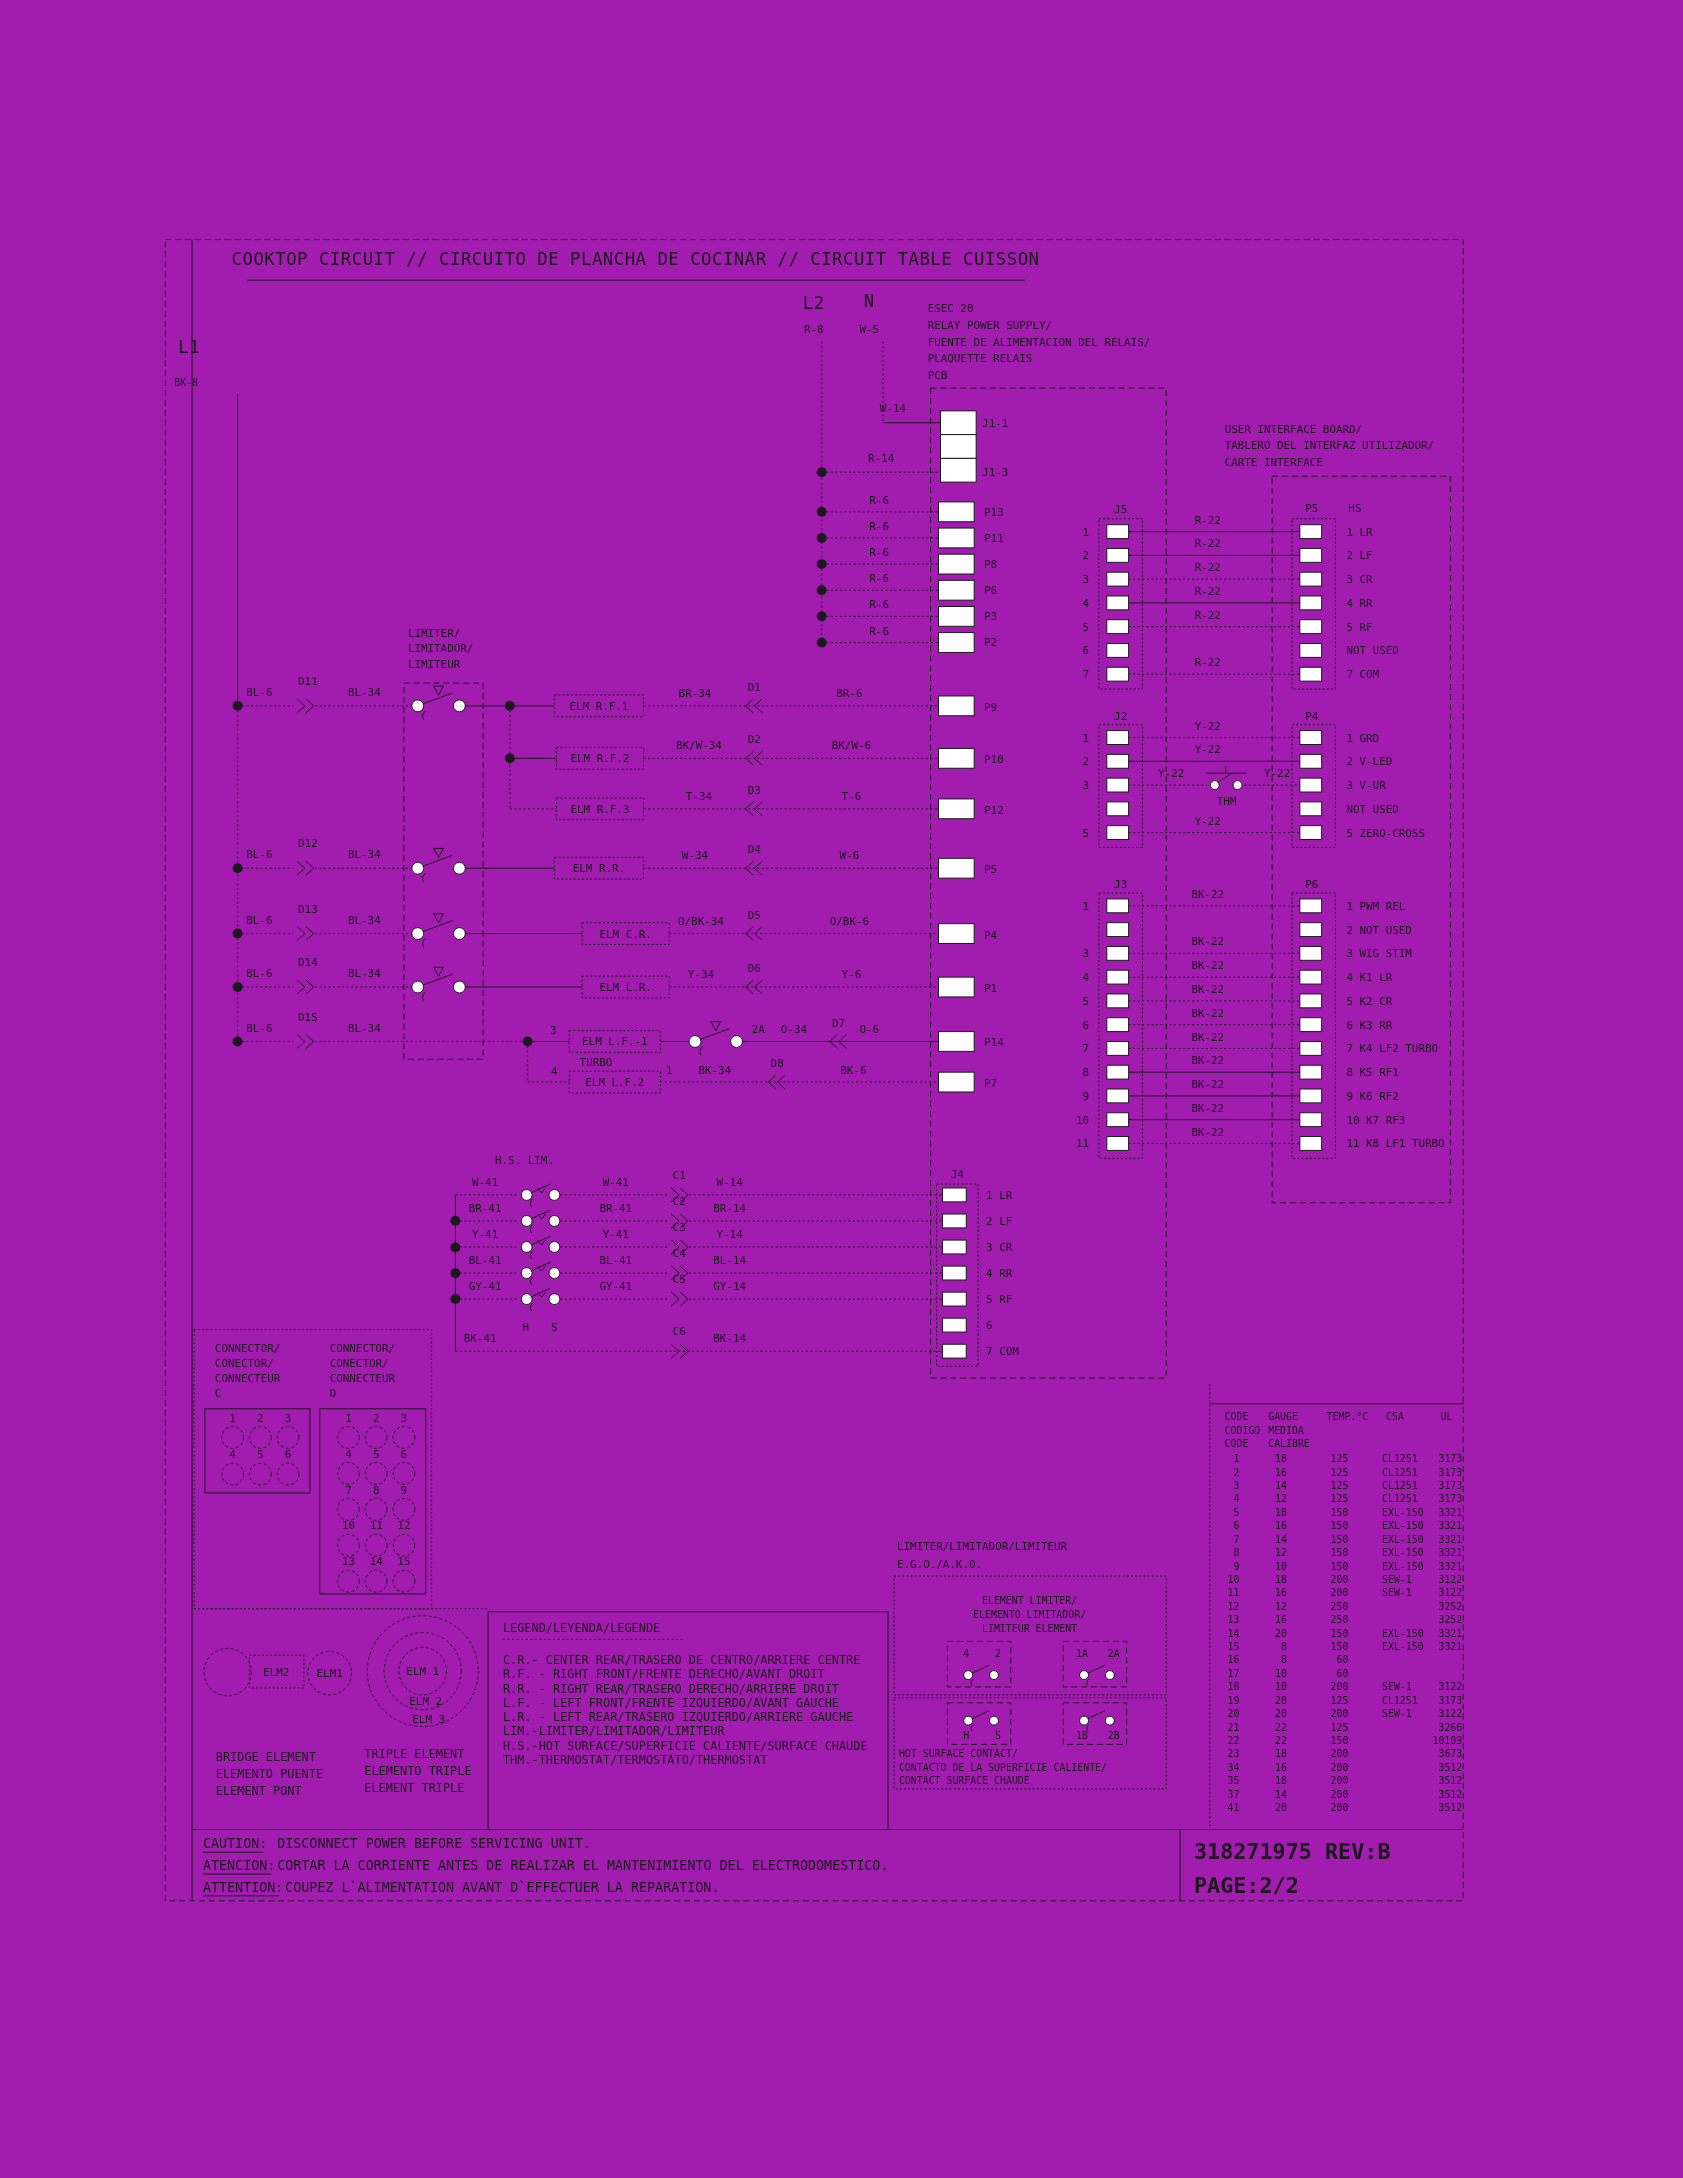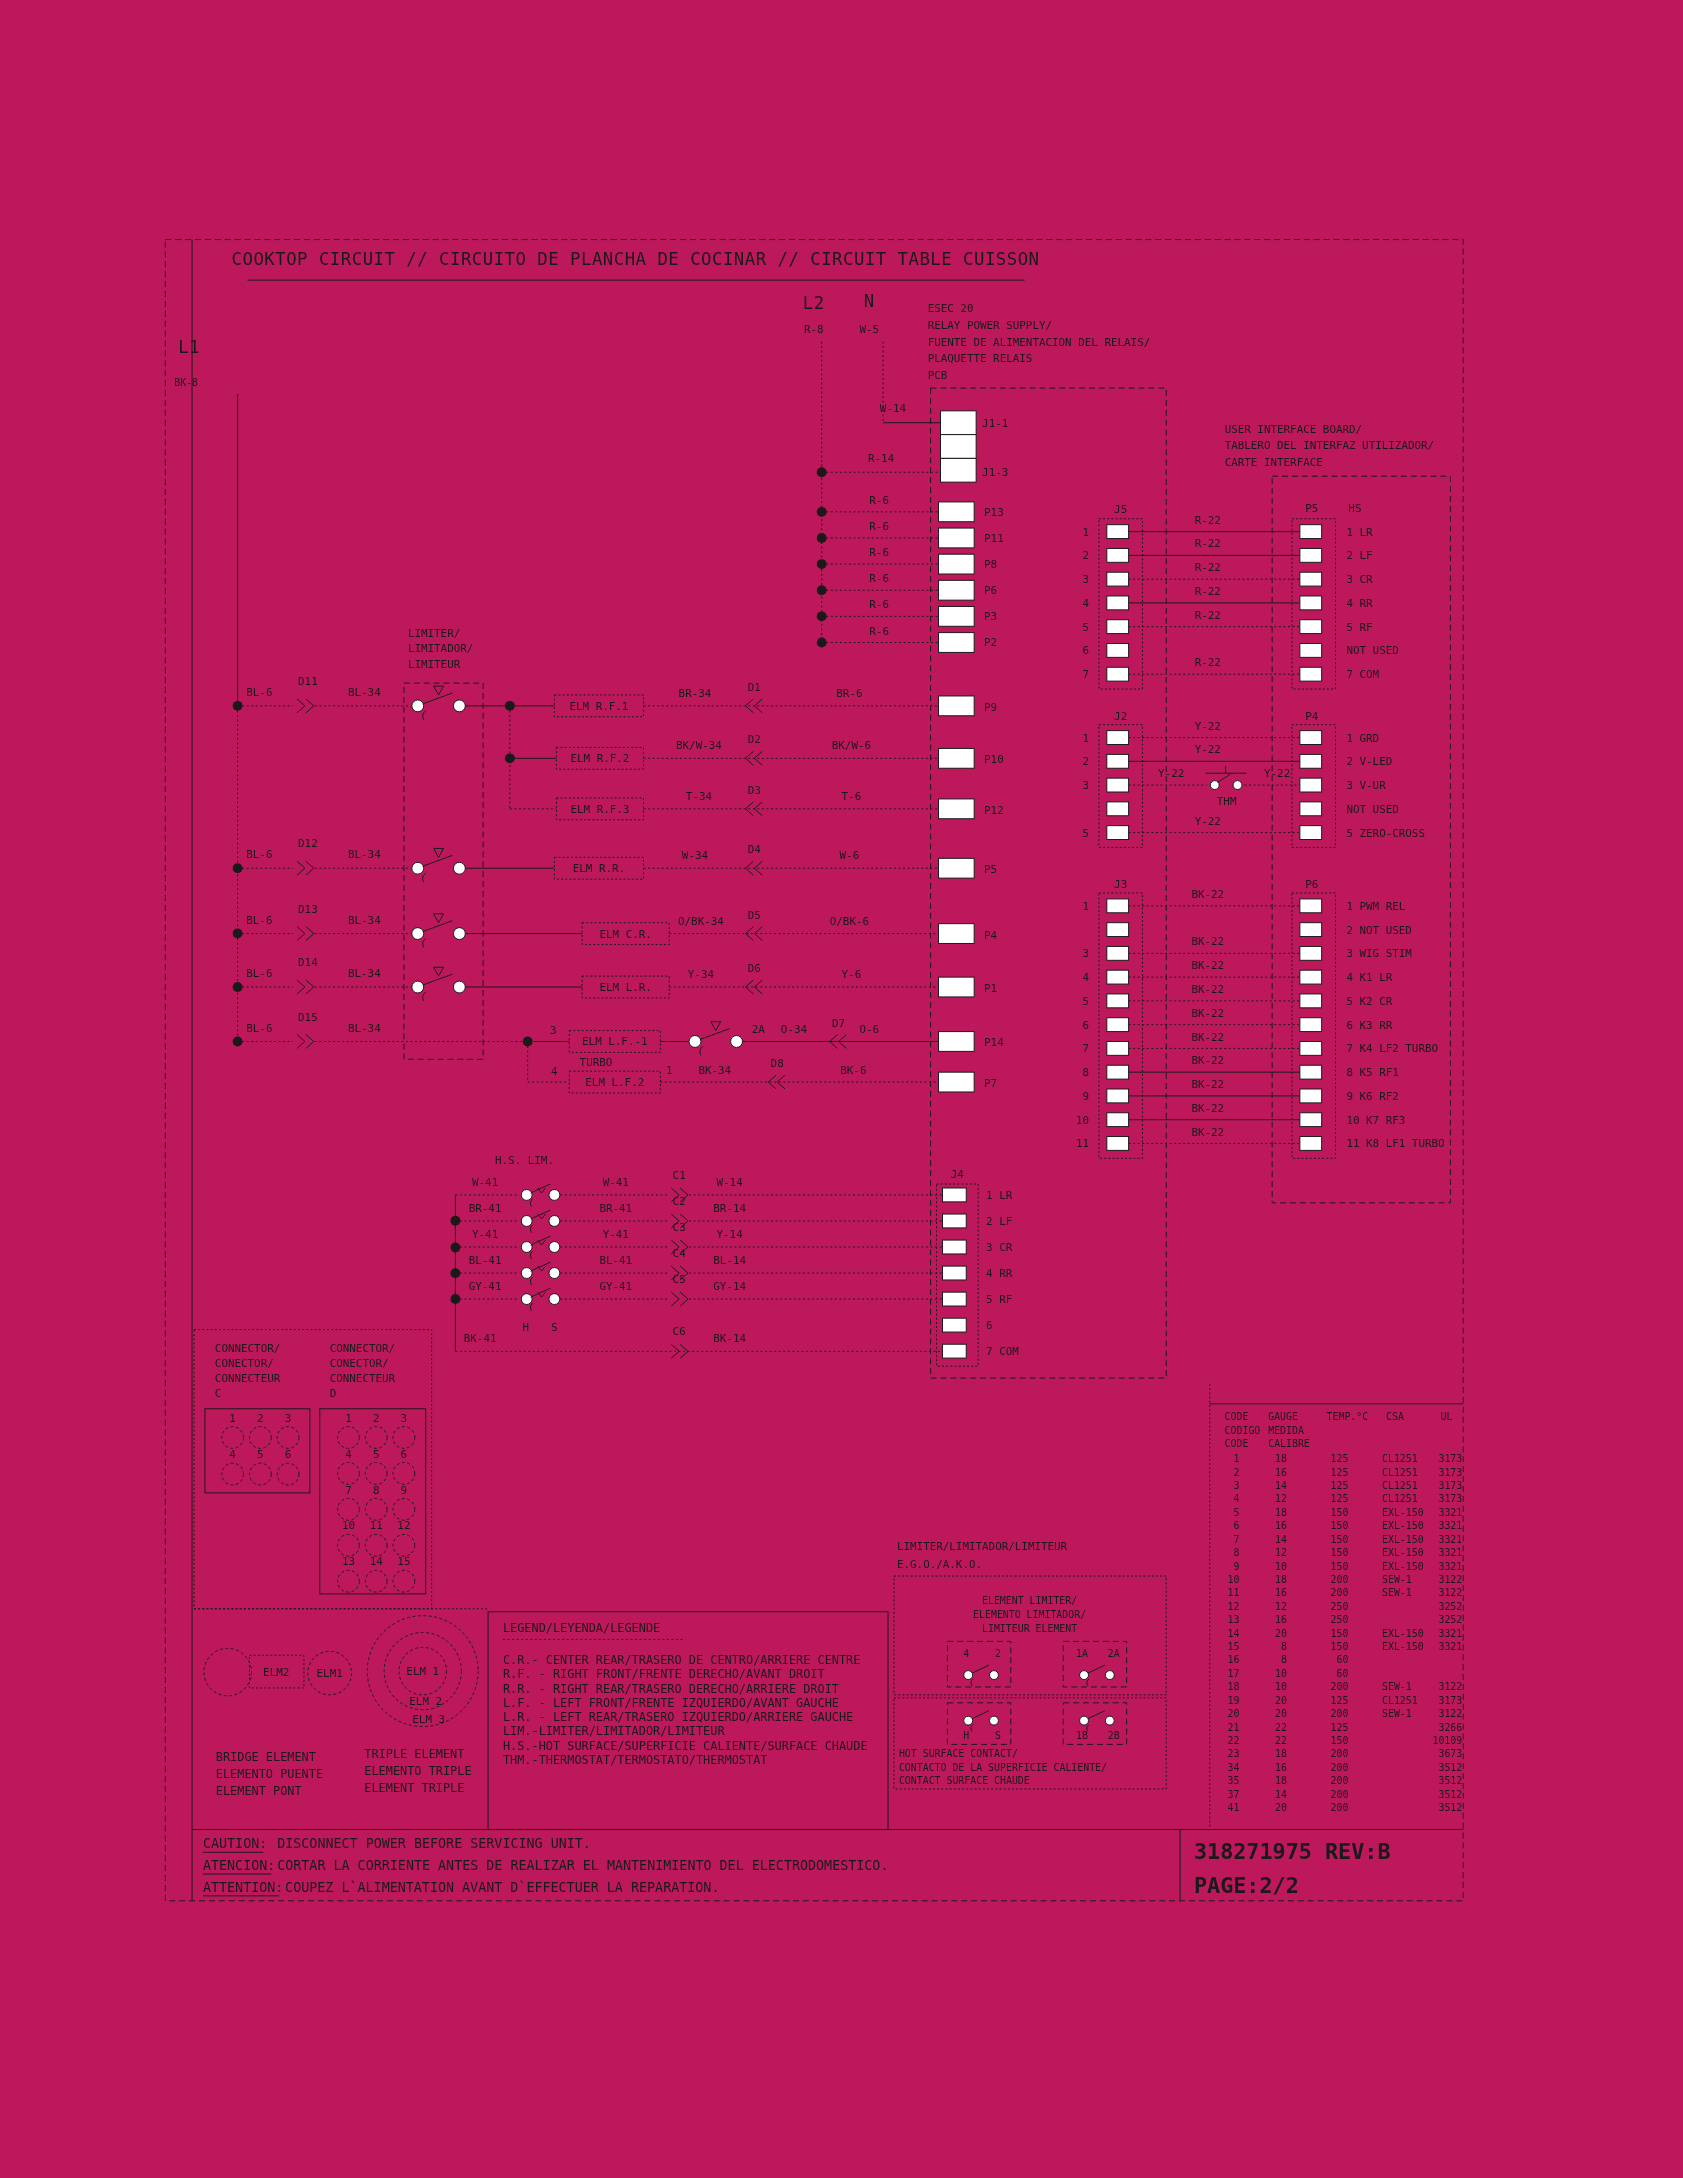--- a/index.html
+++ b/index.html
@@ -1,16 +1,16 @@
 <!DOCTYPE html>
 <html><head>
 <meta charset="utf-8">
 <style>
   html,body{margin:0;padding:0;background:#e8e8e8}
-  .page{position:relative;width:1683px;height:2178px;background:#be185d;overflow:hidden}
+  .page{position:relative;width:1683px;height:2178px;background:#a21caf;overflow:hidden}
   svg{position:absolute;left:0;top:0}
   text{font-family:"DejaVu Sans Mono","Liberation Mono",monospace;fill:#1a1a1a}
   .t10{font-size:10px}.t11{font-size:11px}.t12{font-size:12px}.t13{font-size:13.5px}
   .t17{font-size:17.5px;letter-spacing:.5px}.t21{font-size:22px;font-weight:bold}
   .mid{text-anchor:middle}.end{text-anchor:end}
   .ln{stroke:#1a1a1a;stroke-width:1;fill:none}
   .dot{stroke-dasharray:2 2.6}
   .dash{stroke-dasharray:6 4}
   .obox{stroke-dasharray:2 2.2}
   .pin{fill:#ffffff;stroke:#1a1a1a;stroke-width:1}

